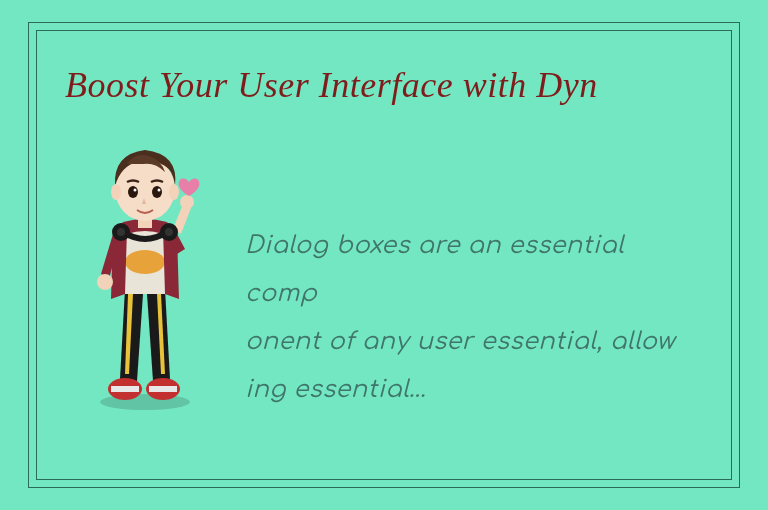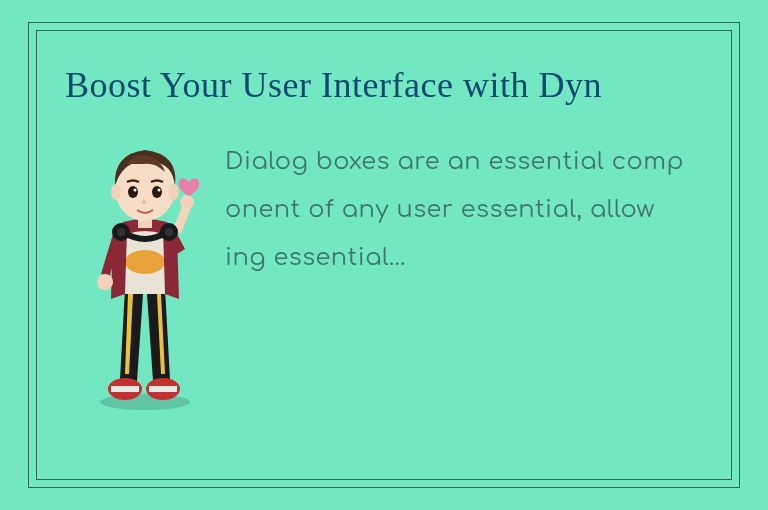--- a/index.html
+++ b/index.html
@@ -22,28 +22,31 @@
       top: 7px;
       left: 7px;
       right: 7px;
       bottom: 7px;
       border: 1.5px solid #2a6b5a;
       padding: 24px 28px;
     }
     .title {
       font-family: "Brush Script MT", "Lucida Handwriting", cursive;
       font-size: 36px;
-      color: #0c4a6e;
+      font-style: italic;
+      color: #7f1d1d;
       line-height: 1.7;
       letter-spacing: 0.5px;
       margin-bottom: 18px;
     }
     .content-row {
       display: flex;
-      align-items: flex-start;
+      align-items: flex-end;
+      gap: 20px;
+      font-style: italic;
     }
     .avatar {
       flex: 0 0 160px;
       height: 280px;
       position: relative;
     }
     .body-text {
       flex: 1;
       font-family: "Comfortaa", "Trebuchet MS", "Arial Rounded MT Bold", sans-serif;
       font-size: 24px;

